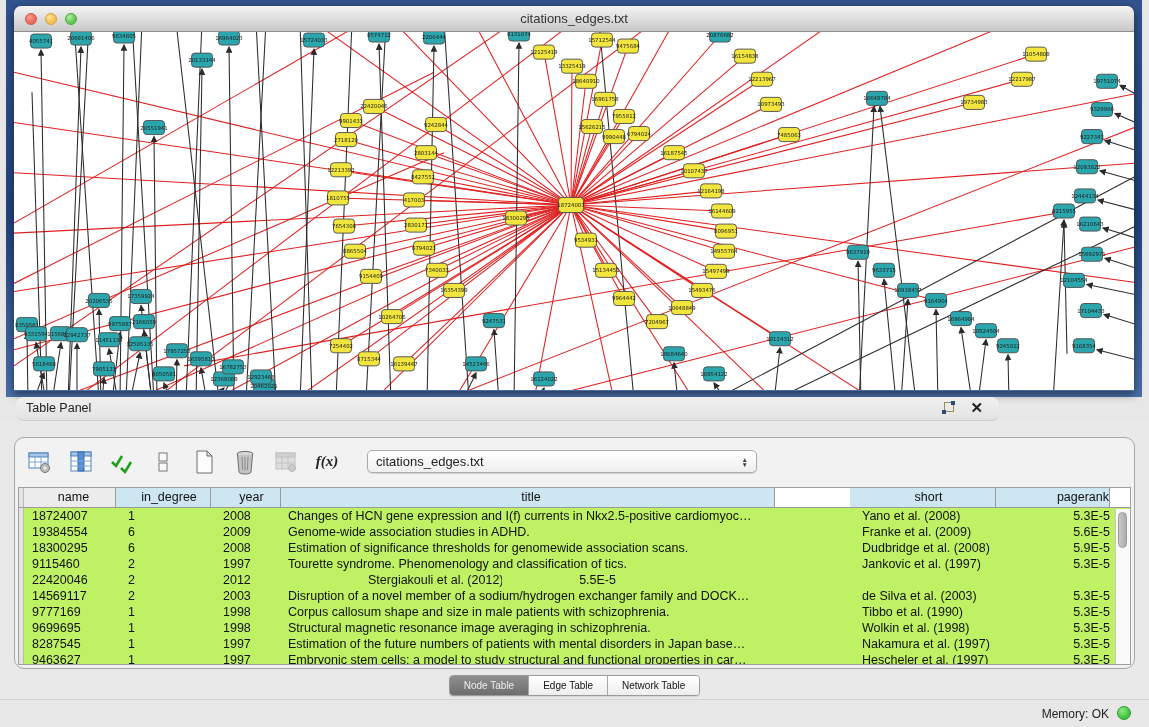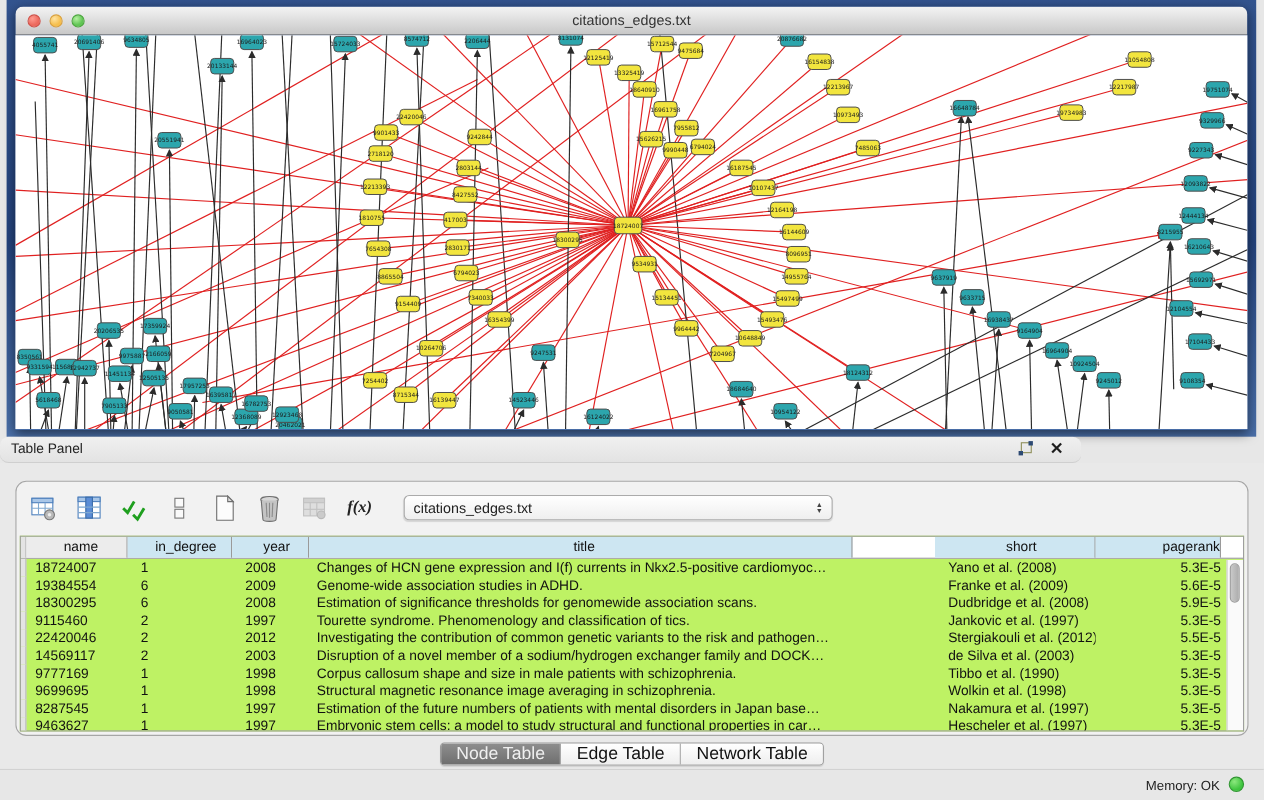--- a/index.html
+++ b/index.html
@@ -17,21 +17,21 @@
   .titlebar .title { text-align:center; line-height:25px; font-size:13px; color:#333; }
   .lights { position:absolute; left:11px; top:7px; display:flex; gap:8px; }
   .light { width:12px; height:12px; border-radius:50%; }
   .light.red    { background:radial-gradient(circle at 35% 30%, #FF9A8F, #EC6A5E 60%); border:1px solid #D0524A; }
   .light.yellow { background:radial-gradient(circle at 35% 30%, #FFE3A0, #F5BF4F 60%); border:1px solid #D9A13F; }
   .light.green  { background:radial-gradient(circle at 35% 30%, #B4F0A0, #61C555 60%); border:1px solid #4DA73F; }
   .canvas { height:358px; background:#fff; overflow:hidden; }
   .canvas svg { display:block; width:100%; height:100%; }
 
   
-  .panel-header { position:absolute; top:397px; left:0; width:983px; height:24px;
+  .panel-header { position:absolute; top:397px; left:16px; width:983px; height:24px;
                   background:linear-gradient(#F0F0F0,#E3E3E3); border-bottom:1px solid #CFCFCF;border-radius:8px; }
   .panel-header .ptitle { position:absolute; left:10px; top:4px; font-size:12.5px; color:#222; }
   .float-btn { position:absolute; right:44px; top:5px; width:13px; height:13px; cursor:default; }
   .float-btn .sq-big { position:absolute; left:2px; top:0; width:10px; height:10px; border:1px solid #8F8F5A; }
   .float-btn .sq-a { position:absolute; left:0; top:8px; width:4px; height:4px; background:#2D4A73; }
   .float-btn .sq-b { position:absolute; right:0; top:-1px; width:4px; height:4px; background:#2D4A73; }
   .close-btn { position:absolute; right:16px; top:2px; font-size:15px; font-weight:bold; color:#1d1d1d; }
 
   .panel-body { position:absolute; top:421px; left:0; width:1149px; height:250px; background:#E9E9E9; }
   .content-box { position:absolute; top:16px; left:14px; width:1121px; height:232px;
@@ -62,21 +62,21 @@
   .vscroll { position:absolute; top:21px; right:0; bottom:0; width:15px; background:#FAFAFA;
              border-left:1px solid #C9C9C9; }
   .vthumb { position:absolute; top:3px; left:2px; width:9px; height:36px; border-radius:5px;
             background:linear-gradient(90deg,#C9C9C9,#ADADAD); border:1px solid #9B9B9B; }
 
   
   .tabbar { position:absolute; top:671px; left:0; width:1149px; height:28px; background:#E9E9E9;
             display:flex; justify-content:center; align-items:center; }
   .seg { display:flex; border:1px solid #9A9A9A; border-radius:4px; overflow:hidden; height:21px;
          box-shadow:0 1px 1px rgba(0,0,0,.1); }
-  .seg .tab { padding:0 14px; font-size:16px; line-height:20px; color:#111;
+  .seg .tab { padding:0 14px; font-size:10px; line-height:20px; color:#111;
               background:linear-gradient(#FFFFFF,#EEEEEE); border-right:1px solid #A6A6A6;text-align:right; }
   .seg .tab:last-child { border-right:none; }
   .seg .tab.sel { background:linear-gradient(#8E8E8E,#6E6E6E); color:#EFEFEF; }
   .statusbar { position:absolute; top:699px; left:0; width:1149px; height:28px; background:#E7E7E7;
                border-top:1px solid #D2D2D2; }
   .mem { position:absolute; right:40px; top:7px; font-size:12px; color:#222; }
   .memdot { position:absolute; right:18px; top:6px; width:14px; height:14px; border-radius:50%;
             background:radial-gradient(circle at 35% 30%, #8CE87E, #3FC43F 65%); border:1px solid #2F9630; }
 </style>
 </head>
@@ -835,21 +835,20 @@
               <div class="td c3">Tourette syndrome. Phenomenology and classification of tics.</div>
               <div class="td c4">0</div>
               <div class="td c5">Jankovic et al. (1997)</div>
               <div class="td c6">5.3E-5</div>
             </div>
             <div class="tr">
               <div class="gutter"></div>
               <div class="td c0">22420046</div>
               <div class="td c1">2</div>
               <div class="td c2">2012</div>
-              <div class="td c3">Investigating the contribution of common genetic variants to the risk and pathogen…</div>
               <div class="td c4">0</div>
               <div class="td c5">Stergiakouli et al. (2012)</div>
               <div class="td c6">5.5E-5</div>
             </div>
             <div class="tr">
               <div class="gutter"></div>
               <div class="td c0">14569117</div>
               <div class="td c1">2</div>
               <div class="td c2">2003</div>
               <div class="td c3">Disruption of a novel member of a sodium/hydrogen exchanger family and DOCK…</div>

